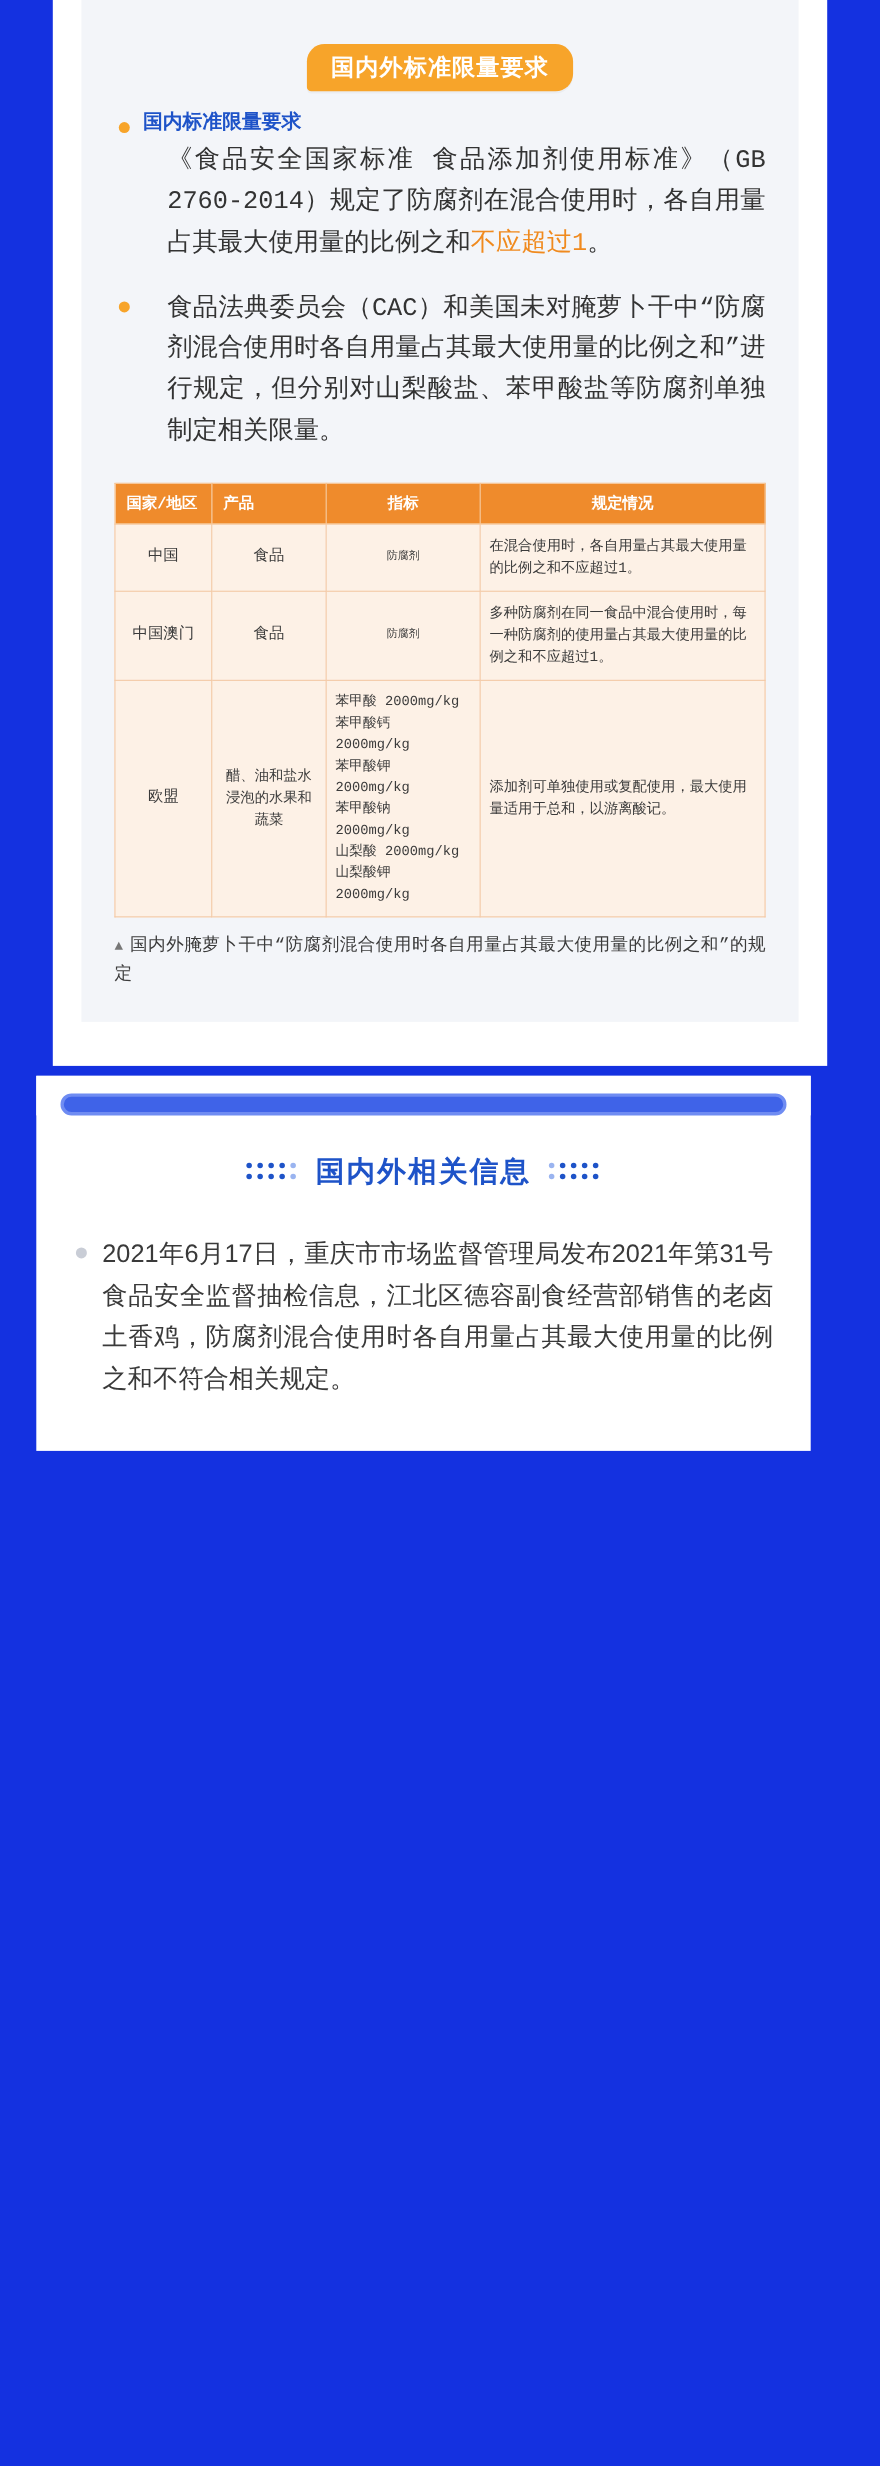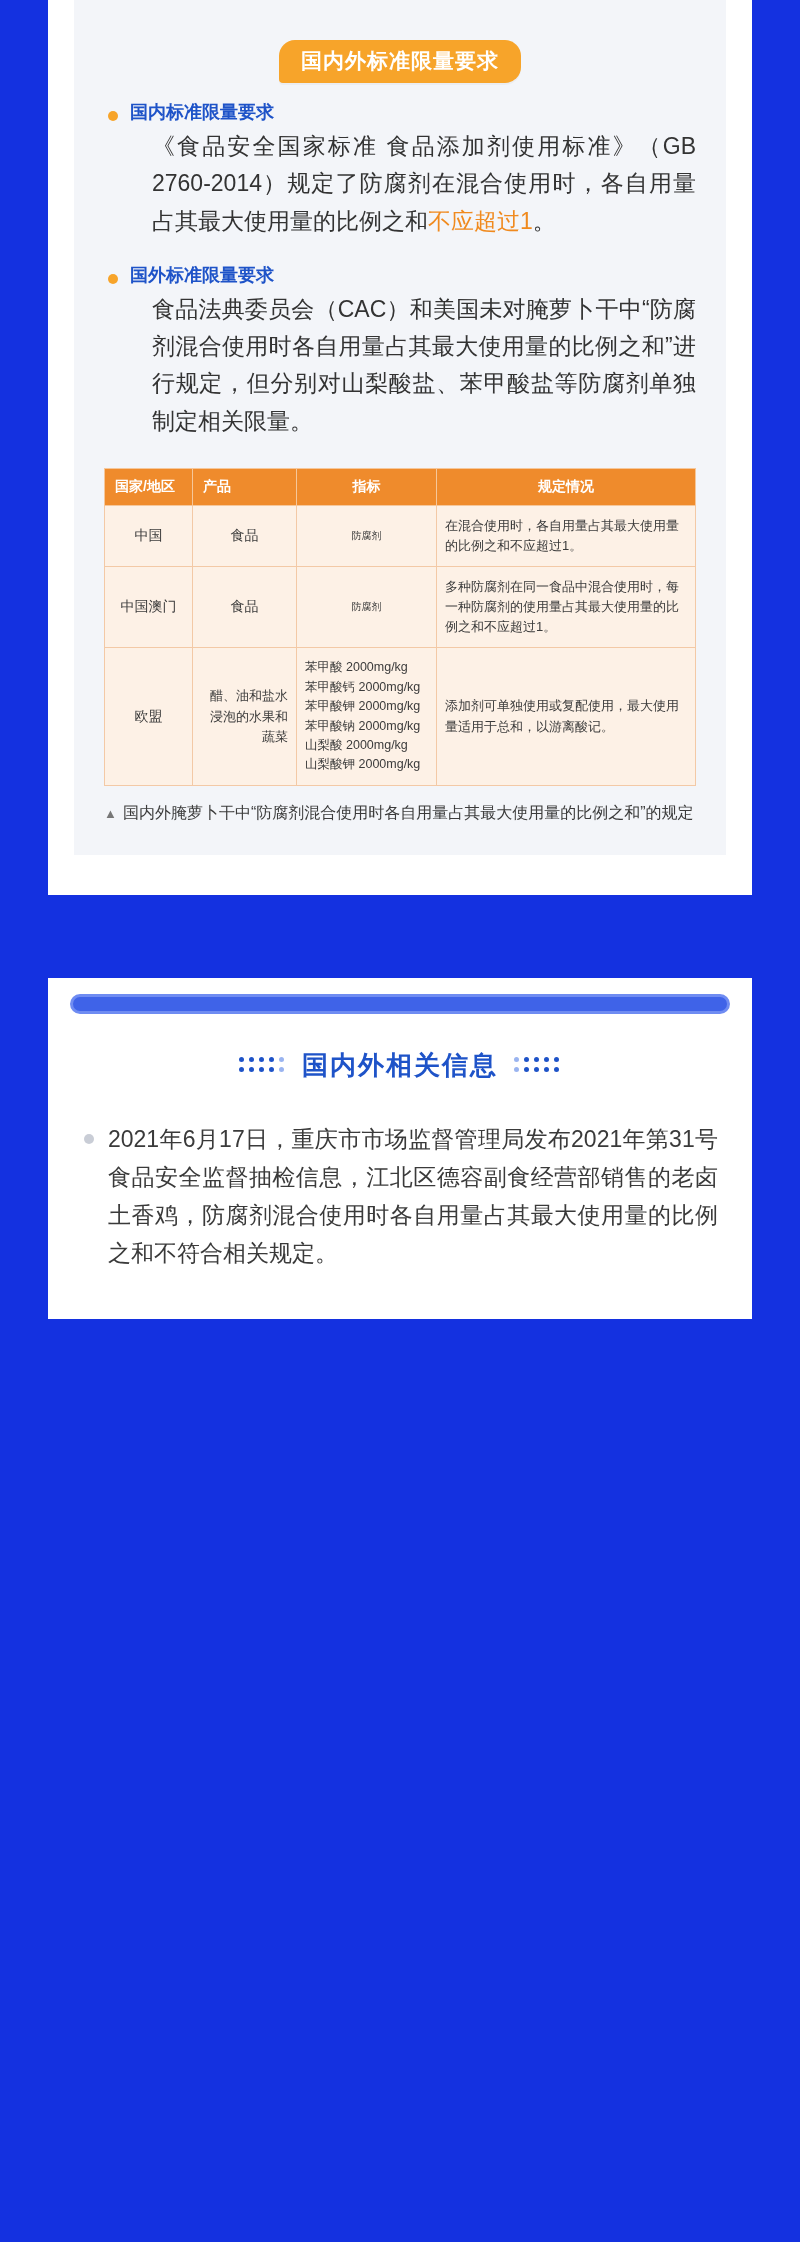--- a/index.html
+++ b/index.html
@@ -16,20 +16,21 @@
   }
 
   
   .card-one {
     position: absolute;
     left: 48px;
     top: 0;
     width: 704px;
     background: #ffffff;
     padding: 0 0 40px 0;
+    font-family: Liberation Mono, monospace;
   }
   .inner-panel {
     margin: 0 26px;
     background: #f3f5f9;
     padding: 14px 0 30px 0;
   }
   .section-pill-wrap {
     display: flex;
     justify-content: center;
     padding: 26px 0 16px 0;
@@ -102,39 +103,39 @@
     border: 1px solid #f3c9a6;
     padding: 10px 8px;
     vertical-align: middle;
     line-height: 1.55;
   }
   td.c-country { width: 88px; text-align: center; font-size: 14px; }
   td.c-product { width: 104px; text-align: center; font-size: 14px; }
   td.c-index   { width: 140px; text-align: center; font-size: 10px; }
   td.c-rule    { text-align: left; font-size: 13px; }
   td.c-index-list { text-align: left; font-size: 12.5px; line-height: 1.5; padding-left: 10px; white-space: pre-line; }
-  td.c-product-multi { text-align: right; font-size: 13px; line-height: 1.5; white-space: pre-line; }
+  td.c-product-multi { text-align: center; font-size: 13px; line-height: 1.5; white-space: pre-line; }
 
   .table-caption {
     margin: 14px 30px 0 30px;
     color: #3b3b3b;
     font-size: 16px;
     line-height: 1.6;
     text-align: justify;
   }
   .caption-tri {
     color: #777777;
     font-size: 13px;
     margin-right: 6px;
   }
 
   
   .card-two {
     position: absolute;
-    left: 48px;
+    left: 33px;
     top: 978px;
     width: 704px;
     background: #ffffff;
     padding-bottom: 46px;
   }
   .top-bar-outer {
     background: #ffffff;
     padding: 16px 22px 0 22px;
   }
   .top-bar {
@@ -204,21 +205,20 @@
     </div>
 
     <div class="bullet-block">
       <span class="bullet-dot"></span>
       <div class="bullet-title">国内标准限量要求</div>
       <div class="bullet-body"><span>《食品安全国家标准 食品添加剂使用标准》（GB 2760-2014）规定了防腐剂在混合使用时，各自用量占其最大使用量的比例之和</span><span class="hl-orange">不应超过1</span><span>。</span></div>
     </div>
 
     <div class="bullet-block">
       <span class="bullet-dot"></span>
-      <div class="bullet-title">国外标准限量要求</div>
       <div class="bullet-body"><span>食品法典委员会（CAC）和美国未对腌萝卜干中“防腐剂混合使用时各自用量占其最大使用量的比例之和”进行规定，但分别对山梨酸盐、苯甲酸盐等防腐剂单独制定相关限量。</span></div>
     </div>
 
     <div class="table-wrap">
       <table class="std-table">
         <thead>
           <tr>
             <th class="left-al">国家/地区</th>
             <th class="left-al">产品</th>
             <th>指标</th>

